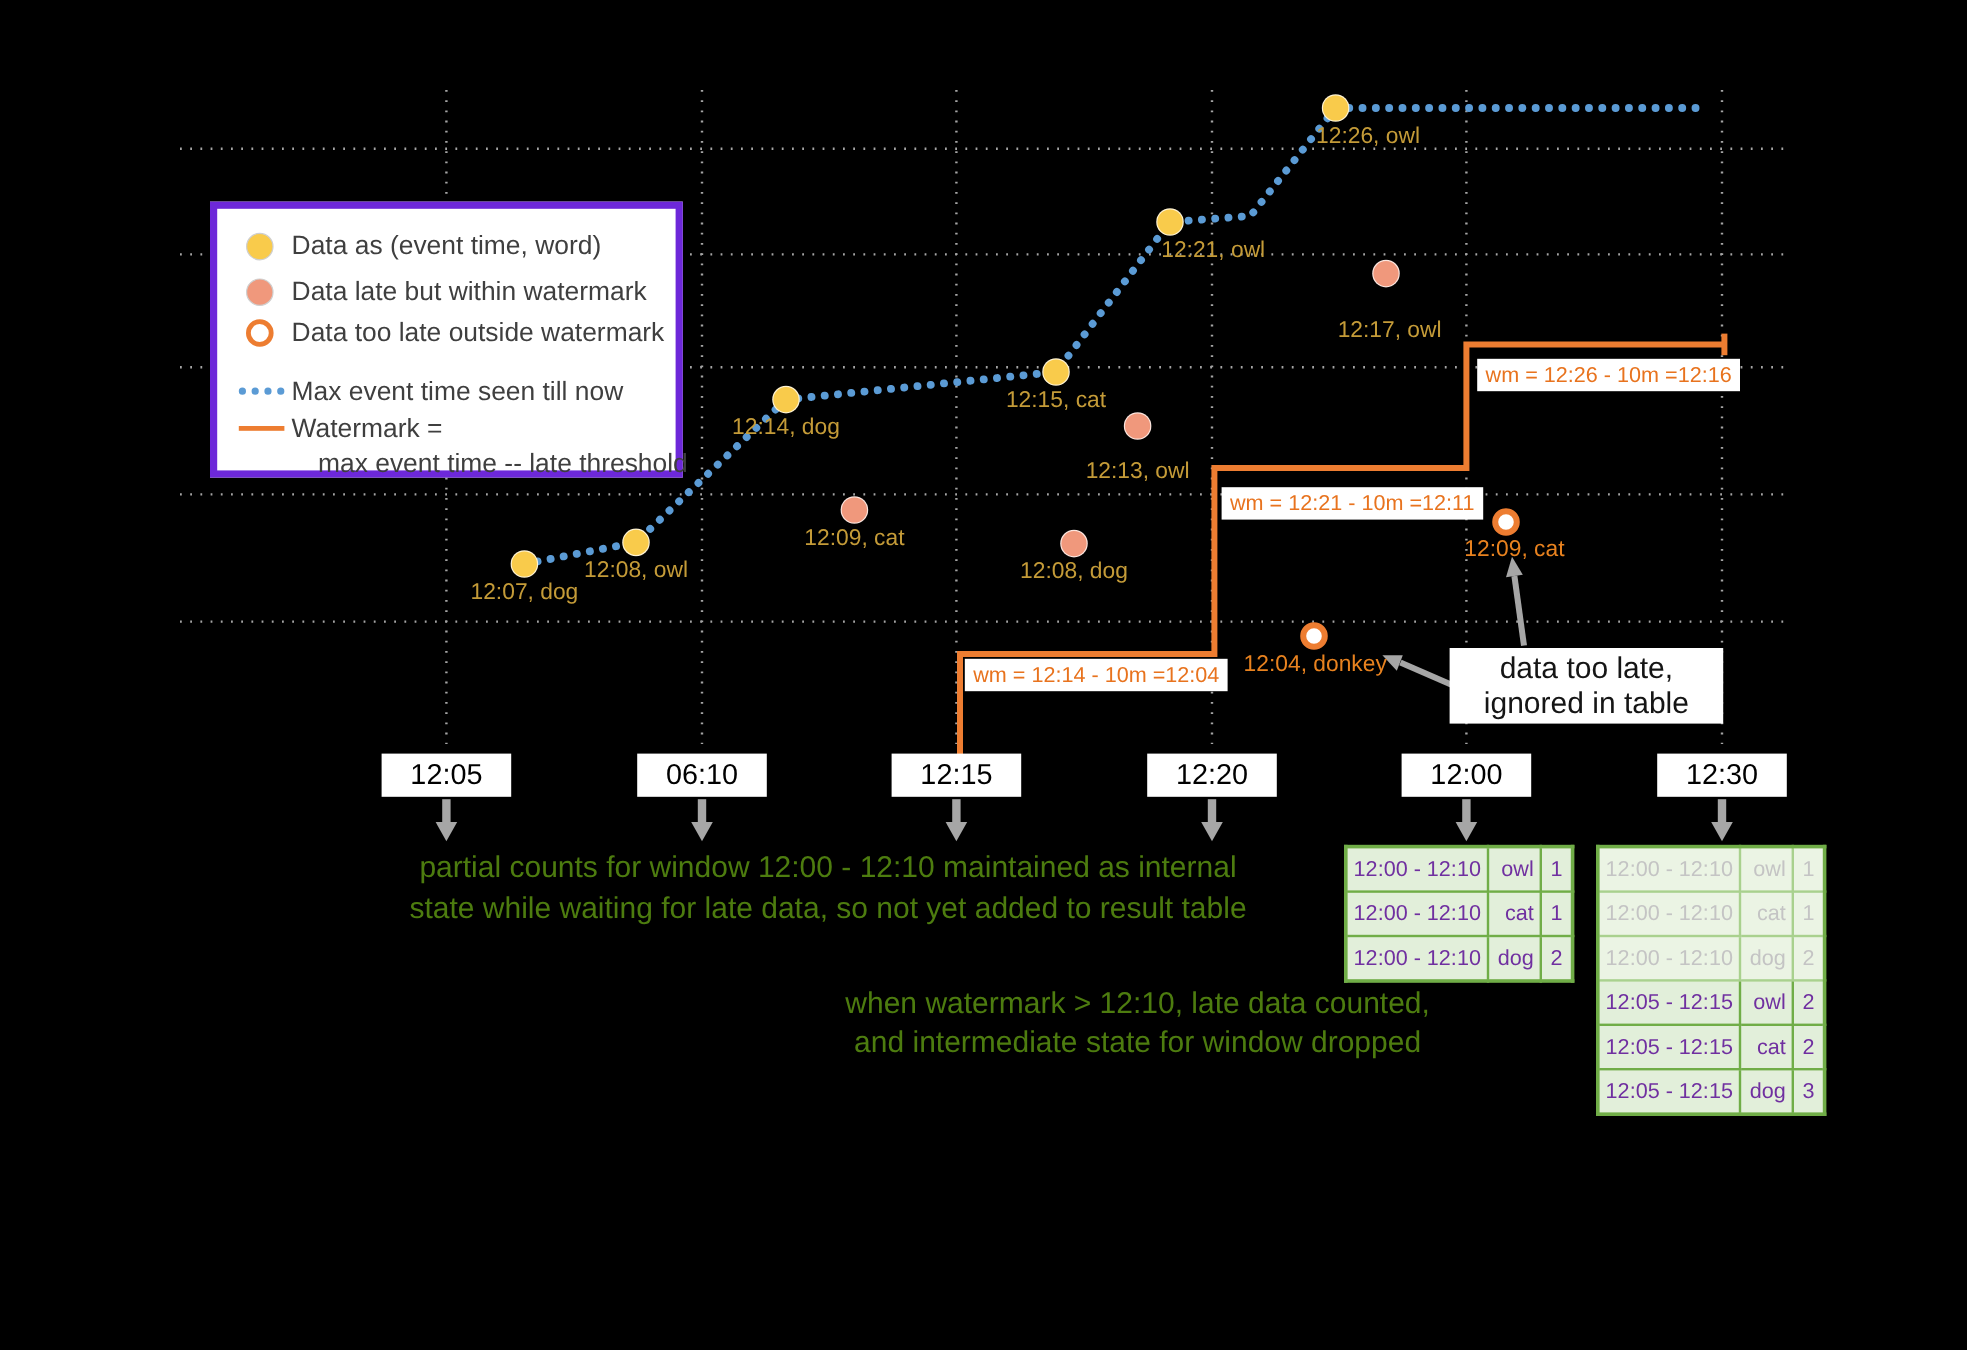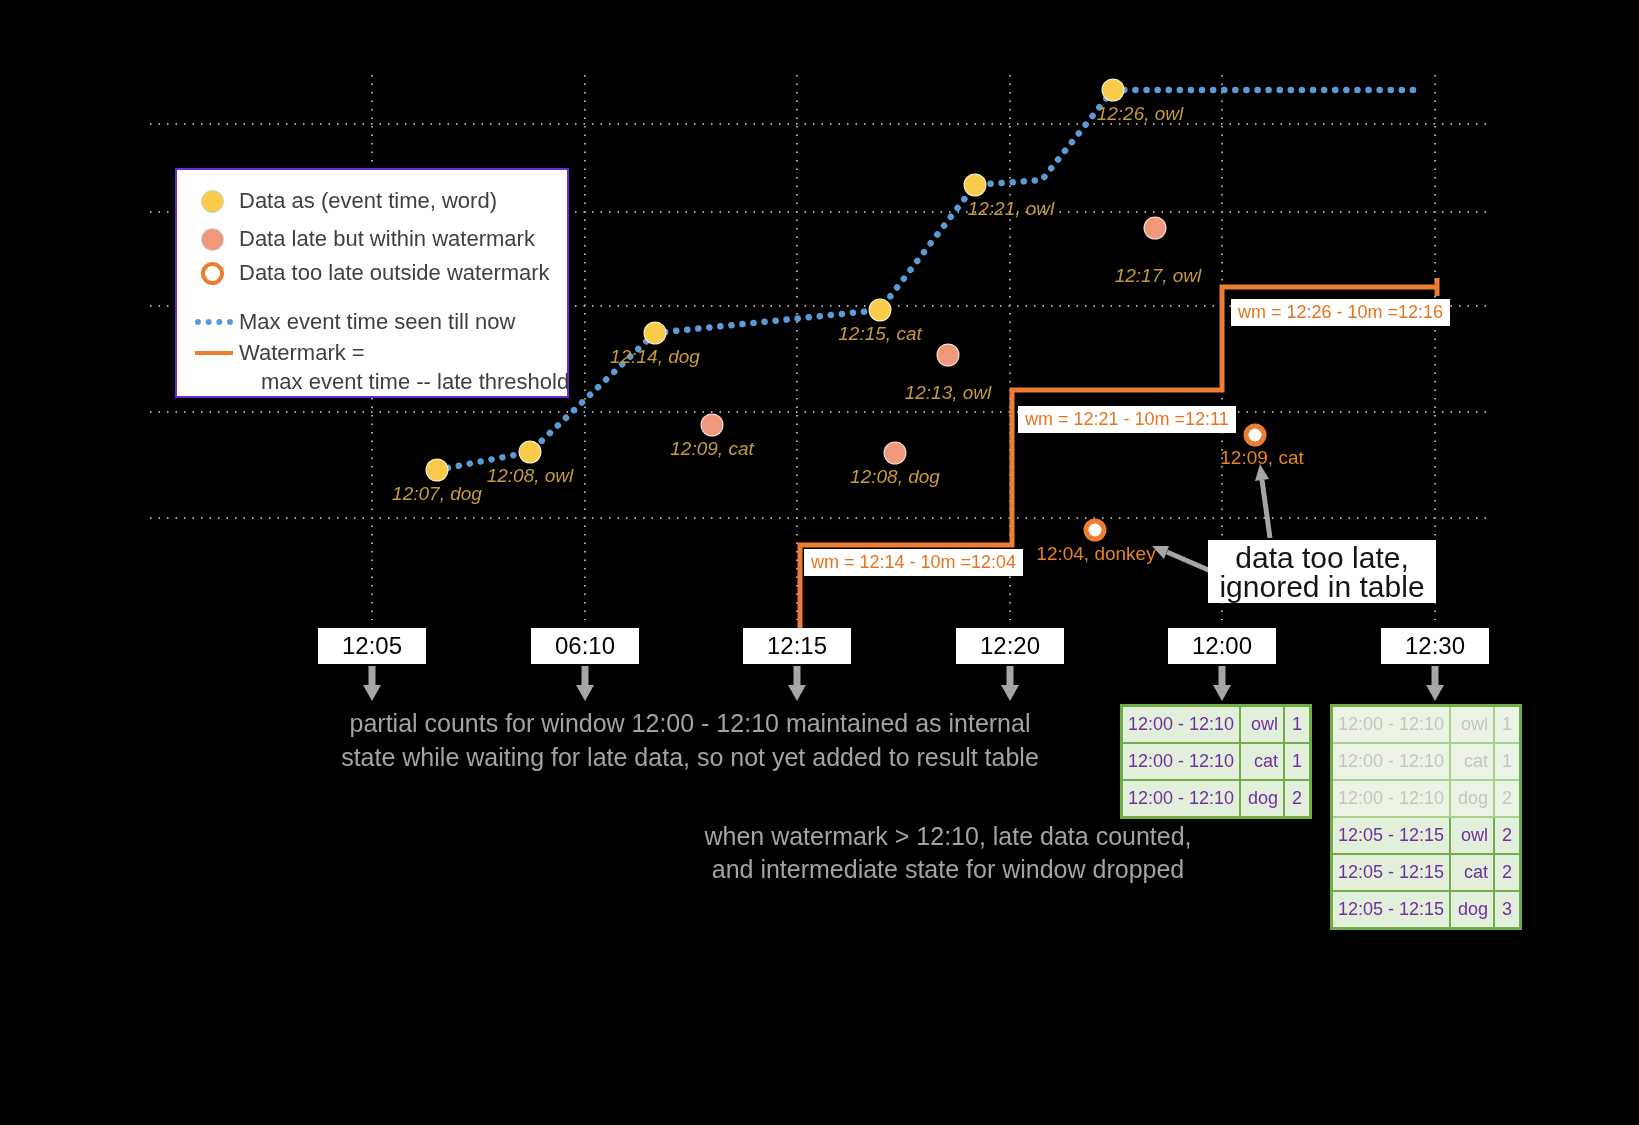--- a/index.html
+++ b/index.html
@@ -11,51 +11,51 @@
 
   
   .pt { position:absolute; width:23px; height:23px; border-radius:50%;
         transform:translate(-50%,-50%); box-sizing:border-box; }
   .pt.on   { background:#F9CB4B; border:1px solid rgba(255,255,255,.75); }
   .pt.late { background:#F0987C; border:1px solid rgba(255,255,255,.75); }
   .pt.toolate { background:#FFFFFF; border:5px solid #ED7D31; }
 
   .plabel { position:absolute; transform:translateX(-50%);
             font-size:19px; white-space:nowrap; }
-  .gold   { color:#C49B38;font-style:italic; }
+  .gold   { color:#C49B38; }
   .olabel { color:#E8821F; }
 
   
   .wm { position:absolute; background:#fff; color:#E8731E;
         font-size:18px; padding:3px 7px; white-space:nowrap; }
 
   
   .tick { position:absolute; top:628px; width:108px; height:36px;
           transform:translateX(-50%); background:#fff; color:#000;
           font-size:24px; display:flex; align-items:center; justify-content:center; }
 
   
   .legend { left:175px; top:168px; width:394px; height:230px;
-            background:#fff; border:2px solid #6d28d9; box-sizing:border-box; }
+            background:#fff; border:6px solid #6d28d9; box-sizing:border-box; }
   .legend-label { position:absolute; left:62px; font-size:22px;
                   color:#3F3F3F; white-space:nowrap; }
   .lg-dot { position:absolute; left:24px; width:23px; height:23px;
             border-radius:50%; box-sizing:border-box; border:1px solid #CFCFCF; }
   .lg-dot.open { border:4px solid #ED7D31; background:#fff; }
   .lg-line { position:absolute; left:18px; width:38px; height:0; }
   .lg-line.dotted { border-top:6px dotted #5B9BD5; }
   .lg-line.solid  { border-top:4px solid #ED7D31; }
 
   
   .note { left:1208px; top:540px; width:228px; height:63px; background:#fff;
-          color:#151515; font-size:30px; text-align:center; line-height:29px;
+          color:#151515; font-size:25px; text-align:center; line-height:29px;
           padding-top:3px; box-sizing:border-box; }
 
   
-  .redblock { position:absolute; color:#a3a3a3; font-size:25px;
+  .redblock { position:absolute; color:#4d7c0f; font-size:25px;
               text-align:center; }
   .red1 { left:322px; top:706px; width:736px; line-height:34px; }
   .red2 { left:698px; top:820px; width:500px; line-height:33px; }
   .emph { font-style:italic; font-weight:bold; }
 
   
   .rtable { position:absolute; border-collapse:collapse; border:3px solid #70AD47; }
   .rtable td { border:2px solid #70AD47; background:#E2EFDA; color:#7030A0;
                font-size:18px; padding:5px 5px; height:25px; white-space:nowrap; }
   .rtable td.w    { width:96px; text-align:left; }

